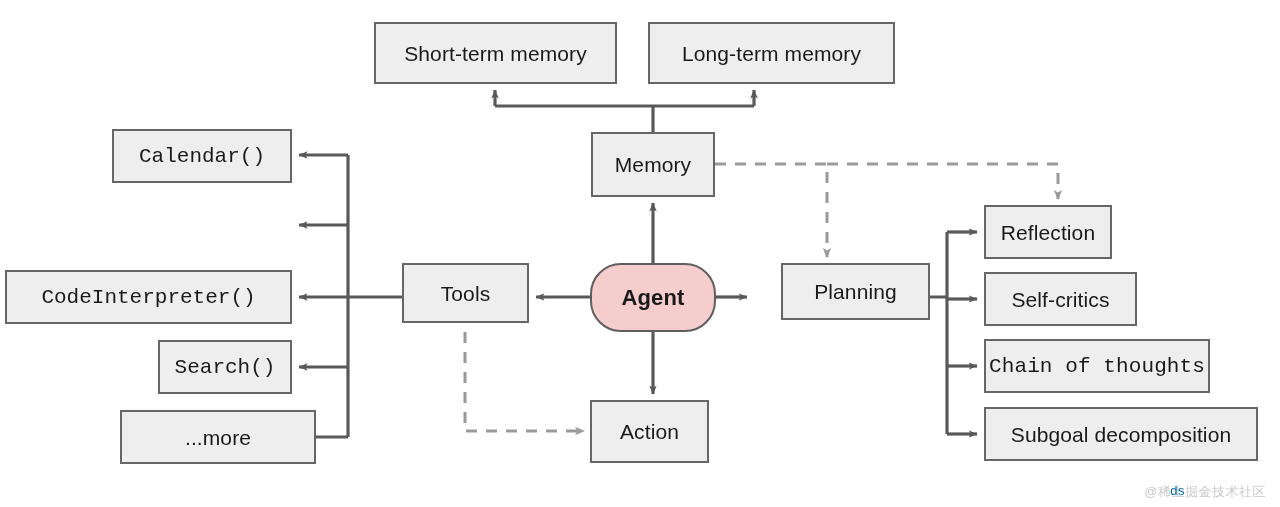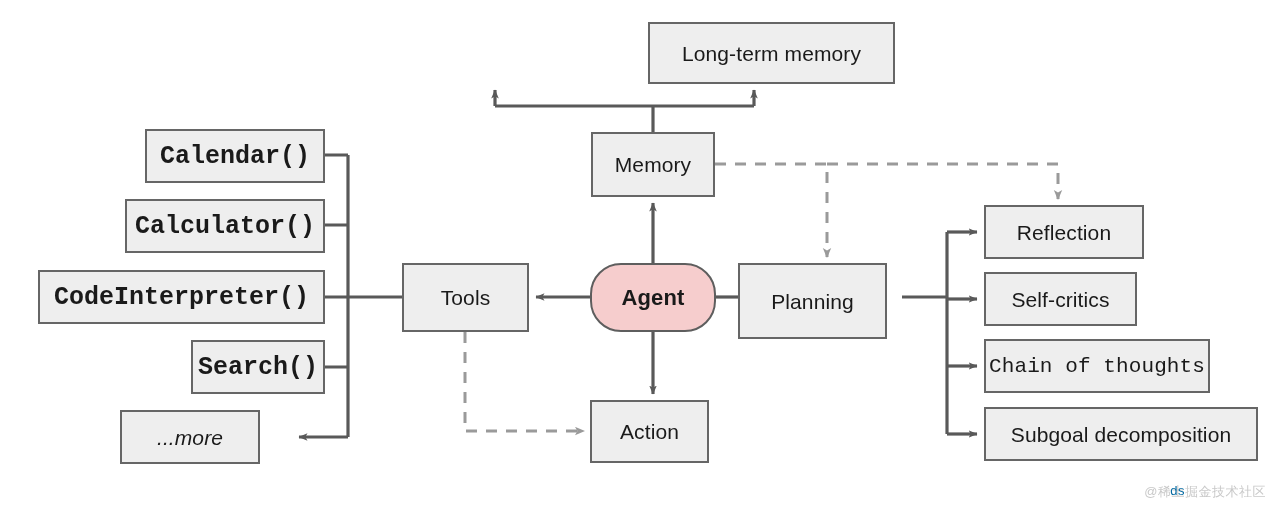--- a/index.html
+++ b/index.html
@@ -35,24 +35,23 @@
     border: 2px solid #666666;
     color: #1a1a1a;
     font-family: "Liberation Sans", sans-serif;
     font-size: 21px;
     line-height: 1;
     letter-spacing: 0.1px;
     white-space: nowrap;
   }
   .node.mono {
     font-family: "Liberation Mono", "DejaVu Sans Mono", monospace;
-    font-weight: 700;
-    font-size: 25px;
+    font-weight: 400;
+    font-size: 21px;
     letter-spacing: 0px;
-    margin-left: 33px;
   }
   .node.agent {
     background: #f6cdcd;
     border-color: #5e5e5e;
     font-weight: 700;
     font-size: 22px;
   }
   .node .label {
     display: block;
   }
@@ -121,66 +120,66 @@
 
     <g fill="none" stroke="#9a9a9a" stroke-width="3" stroke-dasharray="11 9" stroke-linecap="butt">
 
       <path d="M715,164 L827,164 L827,257" marker-end="url(#arrowDashed)"></path>
       <path d="M827,164 L1058,164 L1058,199" marker-end="url(#arrowDashed)"></path>
 
       <path d="M465,332 L465,431 L584,431" marker-end="url(#arrowDashed)"></path>
     </g>
   </svg>
 
+  <div class="node" style="left:374px; top:22px; width:243px; height:62px;">
+    <span class="label">Short-term memory</span>
+  </div>
 
   <div class="node" style="left:631px; top:22px; width:247px; height:62px;margin-left:17px;">
     <span class="label">Long-term memory</span>
   </div>
 
   <div class="node" style="left:591px; top:132px; width:124px; height:65px;">
     <span class="label">Memory</span>
   </div>
 
   <div class="node agent" style="left:590px; top:263px; width:126px; height:69px;border-radius:31px;">
     <span class="label">Agent</span>
   </div>
 
-  <div class="node" style="left:402px; top:263px; width:127px; height:69px;">
+  <div class="node" style="left:402px; top:263px; width:127px; height:60px;">
     <span class="label">Tools</span>
   </div>
 
-  <div class="node" style="left:738px; top:263px; width:149px; height:76px;">
+  <div class="node" style="left:781px; top:263px; width:149px; height:57px;">
     <span class="label">Planning</span>
   </div>
 
   <div class="node" style="left:590px; top:400px; width:119px; height:63px;">
     <span class="label">Action</span>
   </div>
 
   <div class="node mono" style="left:112px; top:129px; width:180px; height:54px;">
     <span class="label">Calendar()</span>
   </div>
 
-  <div class="node mono" style="left:92px; top:199px; width:200px; height:54px;">
-    <span class="label">Calculator()</span>
-  </div>
 
   <div class="node mono" style="left:5px; top:270px; width:287px; height:54px;">
     <span class="label">CodeInterpreter()</span>
   </div>
 
   <div class="node mono" style="left:158px; top:340px; width:134px; height:54px;">
     <span class="label">Search()</span>
   </div>
 
-  <div class="node" style="left:120px; top:410px; width:140px; height:54px;font-style:italic;">
+  <div class="node" style="left:120px; top:410px; width:196px; height:54px;">
     <span class="label">...more</span>
   </div>
 
-  <div class="node" style="left:984px; top:205px; width:160px; height:54px;">
+  <div class="node" style="left:984px; top:205px; width:128px; height:54px;">
     <span class="label">Reflection</span>
   </div>
 
   <div class="node" style="left:984px; top:272px; width:153px; height:54px;">
     <span class="label">Self-critics</span>
   </div>
 
   <div class="node" style="left:984px; top:339px; width:226px; height:54px;font-family:Liberation Mono, monospace;">
     <span class="label">Chain of thoughts</span>
   </div>

